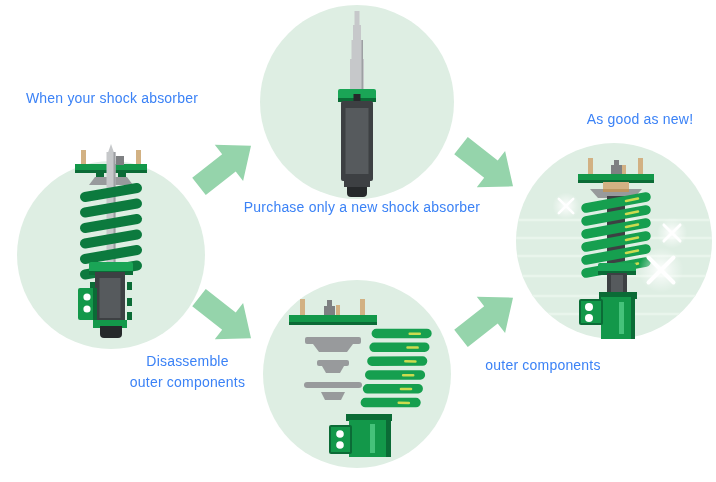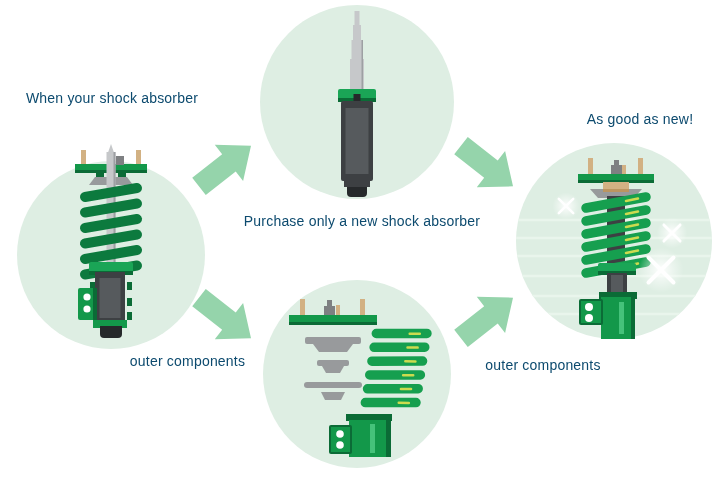--- a/index.html
+++ b/index.html
@@ -2,21 +2,21 @@
 <html><head>
 <meta charset="utf-8">
 <style>
   html,body{margin:0;padding:0;background:#ffffff;}
   #stage{
     position:relative;width:716px;height:482px;overflow:hidden;background:#ffffff;
     font-family:"Liberation Sans", sans-serif;
   }
   .abs{position:absolute;}
   .label{
-    color:#0c4a6e;font-size:14px;line-height:21px;text-align:center;letter-spacing:.2px;
+    color:#3b82f6;font-size:14px;line-height:21px;text-align:center;letter-spacing:.2px;
   }
   svg{display:block;overflow:visible;}
   
   .grn  {fill:#13984a;}
   .grn2 {fill:#1aa556;}
   .grnl {fill:#45c27a;}
   .grnd {fill:#0b6b36;}
   .tan  {fill:#d2b183;}
   .tand {fill:#bb9560;}
   .silv {fill:#c6c8ca;}
@@ -224,29 +224,30 @@
   <svg class="abs" style="left:446px;top:276px;" width="84" height="84" viewBox="0 0 84 84">
     <g transform="rotate(-38 41 42)">
       <polygon points="8,31 46,31 46,19 74,42 46,65 46,53 8,53" fill="#95d4ab"></polygon>
     </g>
   </svg>
 
   <div class="abs label" style="left:6px;top:88px;width:212px;">
     <div>When your shock absorber</div>
   </div>
 
-  <div class="abs label" style="left:217px;top:211px;width:290px;">
+  <div class="abs label" style="left:217px;top:197px;width:290px;">
     <div>Purchase only a new shock absorber</div>
   </div>
 
   <div class="abs label" style="left:555px;top:109px;width:170px;">
     <div>As good as new!</div>
   </div>
 
   <div class="abs label" style="left:90px;top:351px;width:195px;">
+    <div>Disassemble</div>
     <div>outer components</div>
   </div>
 
   <div class="abs label" style="left:448px;top:355px;width:190px;">
     <div>outer components</div>
   </div>
 
 </div>
 
 </body></html>

